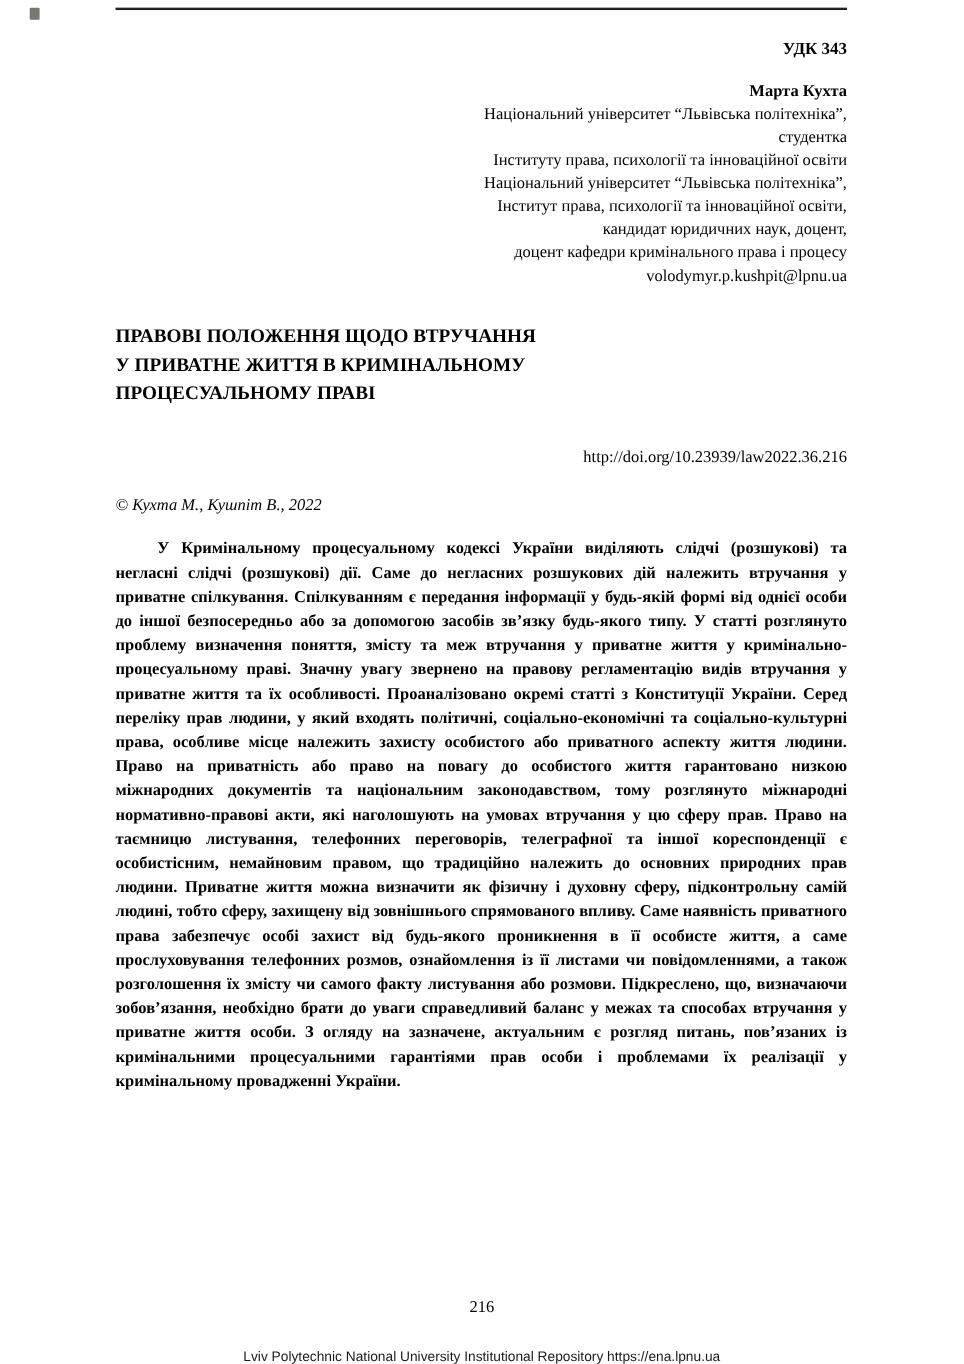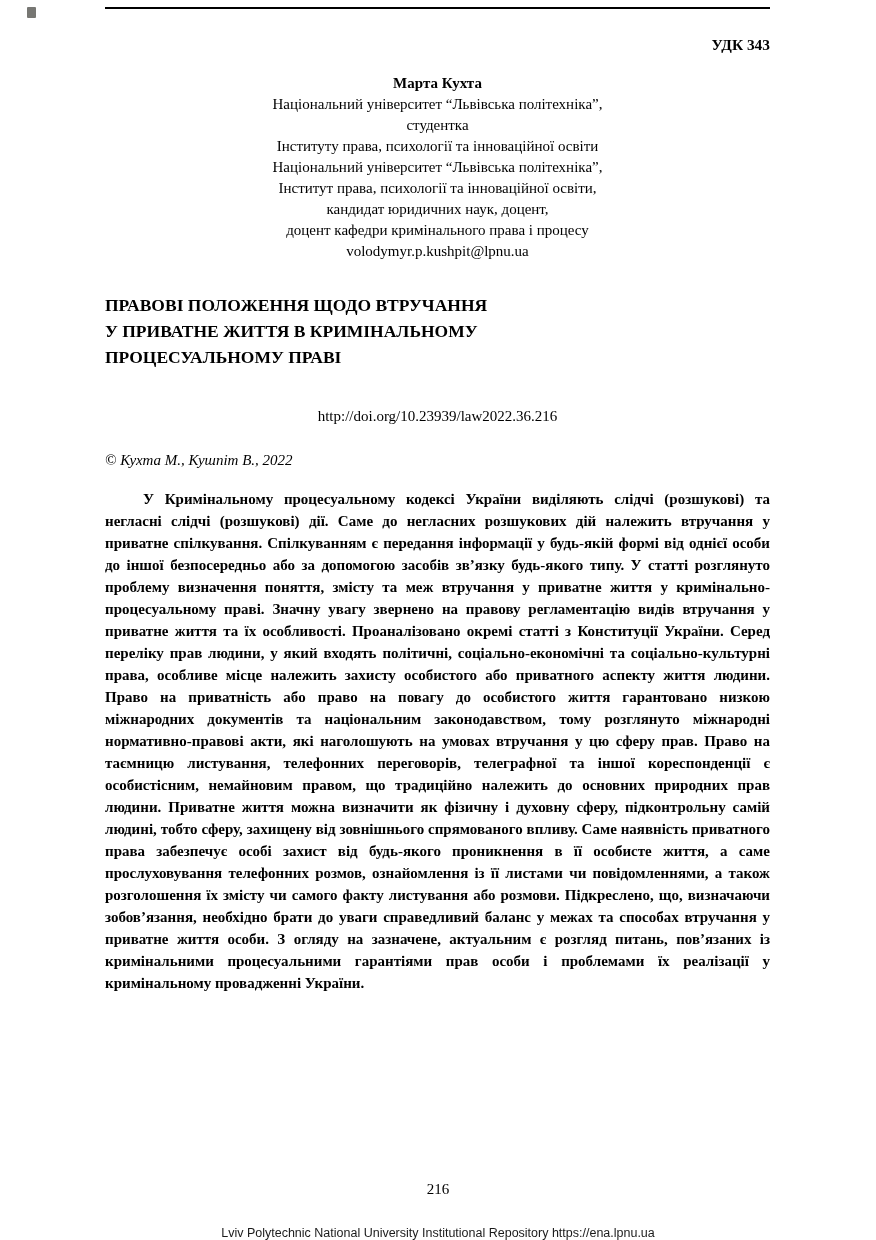--- a/index.html
+++ b/index.html
@@ -54,38 +54,38 @@
   }
   .udc {
     margin-top: 26px;
     font-size: 15.4px;
     font-weight: bold;
     text-align: right;
     line-height: 20px;
   }
   .authors {
     margin-top: 18px;
-    text-align: center;
+    text-align: right;
     font-size: 15px;
     line-height: 21px;
   }
   .author-name {
     font-weight: bold;
   }
   .title {
     margin: 30px 0 0 0;
     font-size: 17.5px;
     font-weight: bold;
     line-height: 26px;
   }
   .title-line { display: block; }
   .doi {
     margin-top: 36px;
     font-size: 15px;
-    text-align: center;
+    text-align: right;
     line-height: 20px;
   }
   .copyright {
     margin-top: 24px;
     font-size: 15px;
     font-style: italic;
     line-height: 20px;
   }
   .abstract {
     margin: 18px 0 0 0;

